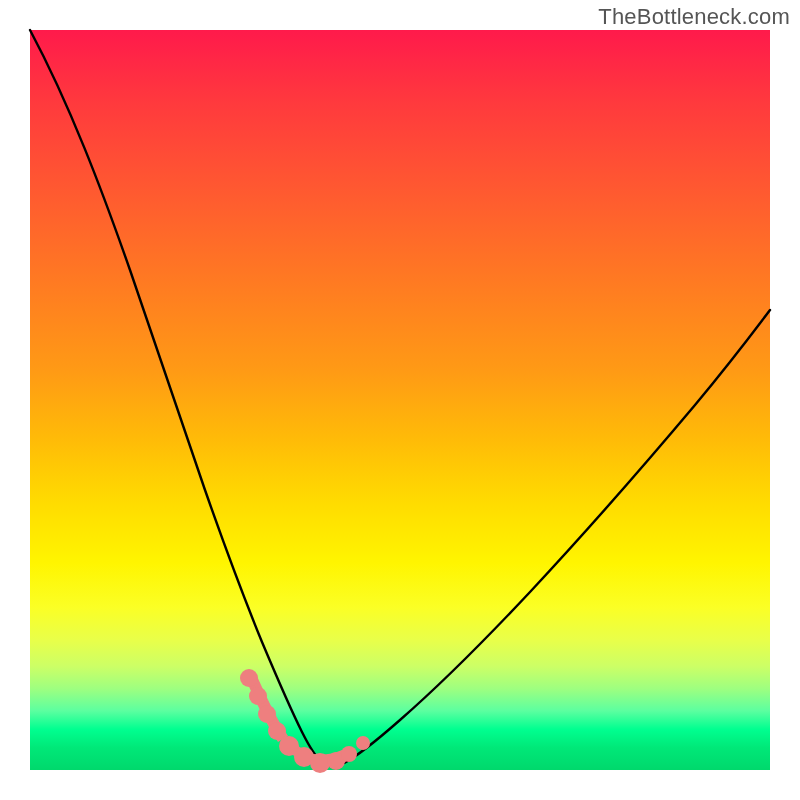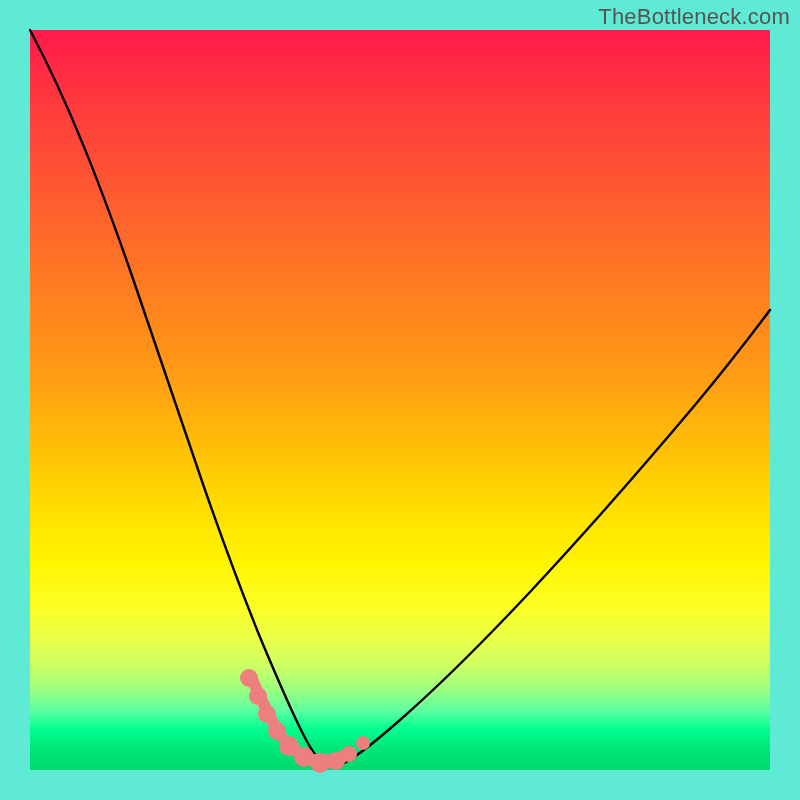--- a/index.html
+++ b/index.html
@@ -8,21 +8,21 @@
     width: 800px;
     height: 800px;
     background: #000;
     overflow: hidden;
     font-family: Arial, Helvetica, sans-serif;
   }
   .frame {
     position: relative;
     width: 800px;
     height: 800px;
-    background: #5eead4;
+    background: #ffffff;
   }
   .plot-area {
     position: absolute;
     left: 30px;
     top: 30px;
     width: 740px;
     height: 740px;
     
     background: linear-gradient(
       to bottom,

